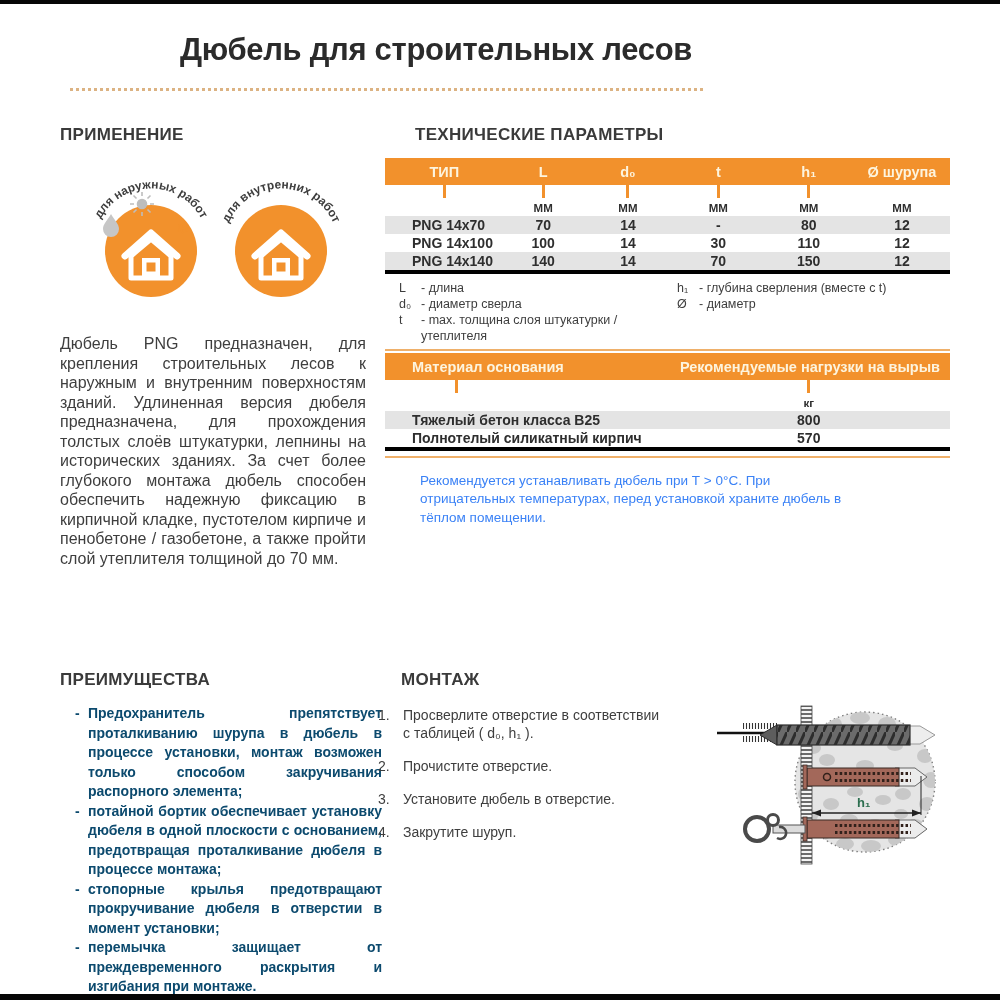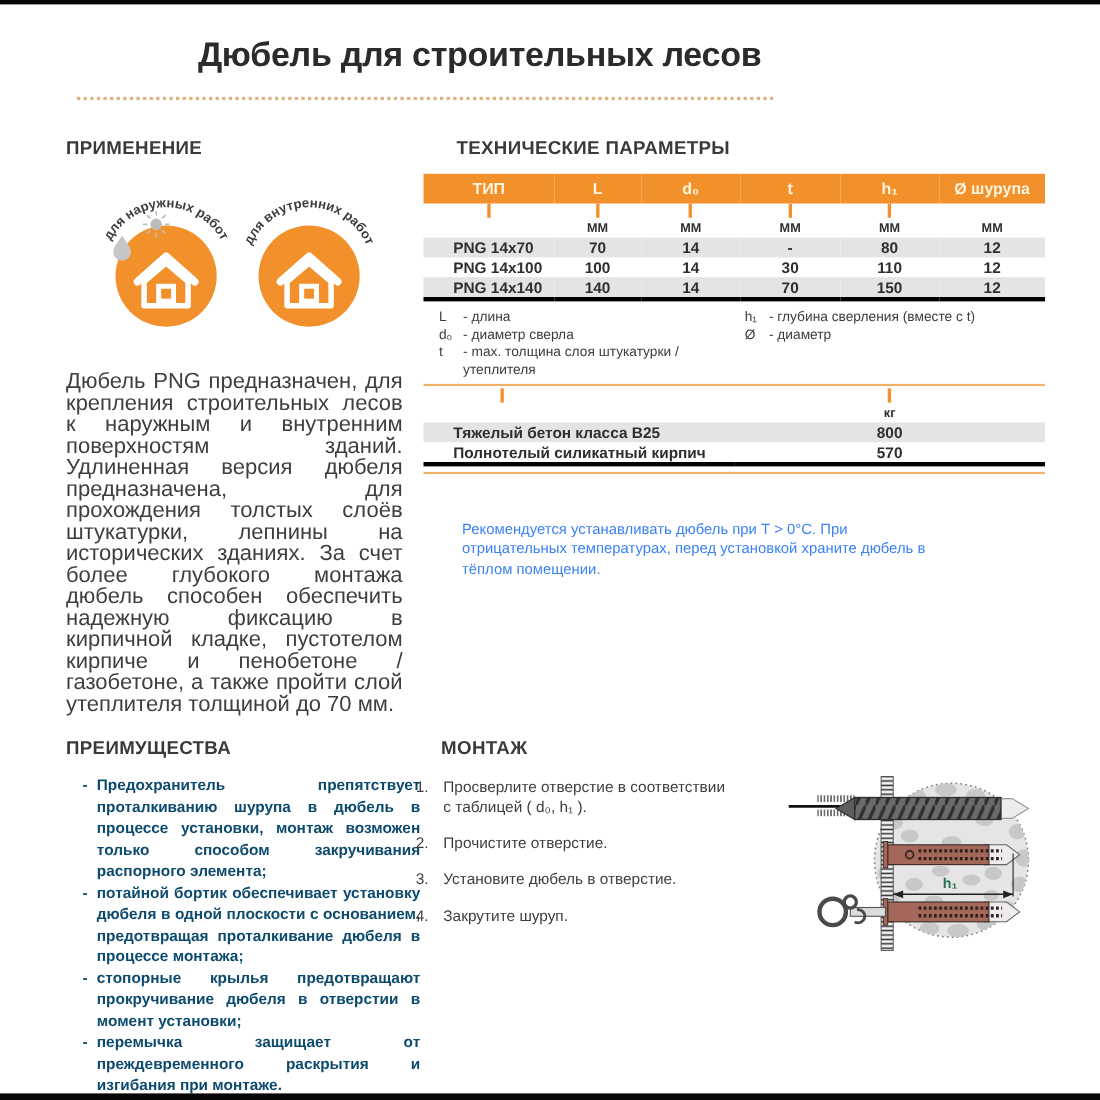--- a/index.html
+++ b/index.html
@@ -9,21 +9,21 @@
   .bar.top{top:0;height:4px}
   .bar.bottom{bottom:0;height:6px}
 
   .title{position:absolute;top:32px;left:0;width:872px;text-align:center;
          font-size:31px;font-weight:700;color:#2b2b2b;letter-spacing:-.3px;}
   .dotline{position:absolute;top:88px;left:70px;width:633px;border-top:3px dotted #dcb383;}
 
   .h2{position:absolute;font-size:17px;font-weight:800;color:#3a3a3a;letter-spacing:.3px;}
 
   
-  .desc{position:absolute;left:60px;top:318px;width:306px;font-size:20px;line-height:19.5px;
+  .desc{position:absolute;left:60px;top:318px;width:306px;font-size:16px;line-height:19.5px;
         text-align:justify;color:#3e3e3e;}
   .badges{position:absolute;left:85px;top:168px;}
   .badge{position:absolute;top:0;}
   .badge svg text{font-family:"Liberation Sans",sans-serif;}
 
   
   .tblwrap{position:absolute;width:565px;}
   table{border-collapse:collapse;table-layout:fixed;width:565px;}
   th,td{padding:0;margin:0;}
   .hd th{background:#F2912C;color:#FDF4DE;font-size:14.5px;font-weight:700;height:27px;text-align:center;}
@@ -225,20 +225,24 @@
     <div class="rule"></div>
   </div>
 
   <div class="tblwrap" style="left:385px;top:353px;">
     <table class="t2">
       <colgroup>
           <col style="width:50%">
           <col style="width:50%">
         </colgroup>
       <thead>
+        <tr class="hd">
+          <th class="l">Материал основания</th>
+          <th class="r">Рекомендуемые нагрузки на вырыв</th>
+        </tr>
         <tr class="ticks">
           <td>
               <div class="tick offset"></div>
             </td>
           <td>
               <div class="tick"></div>
             </td>
         </tr>
         <tr class="units">
           <td></td>

